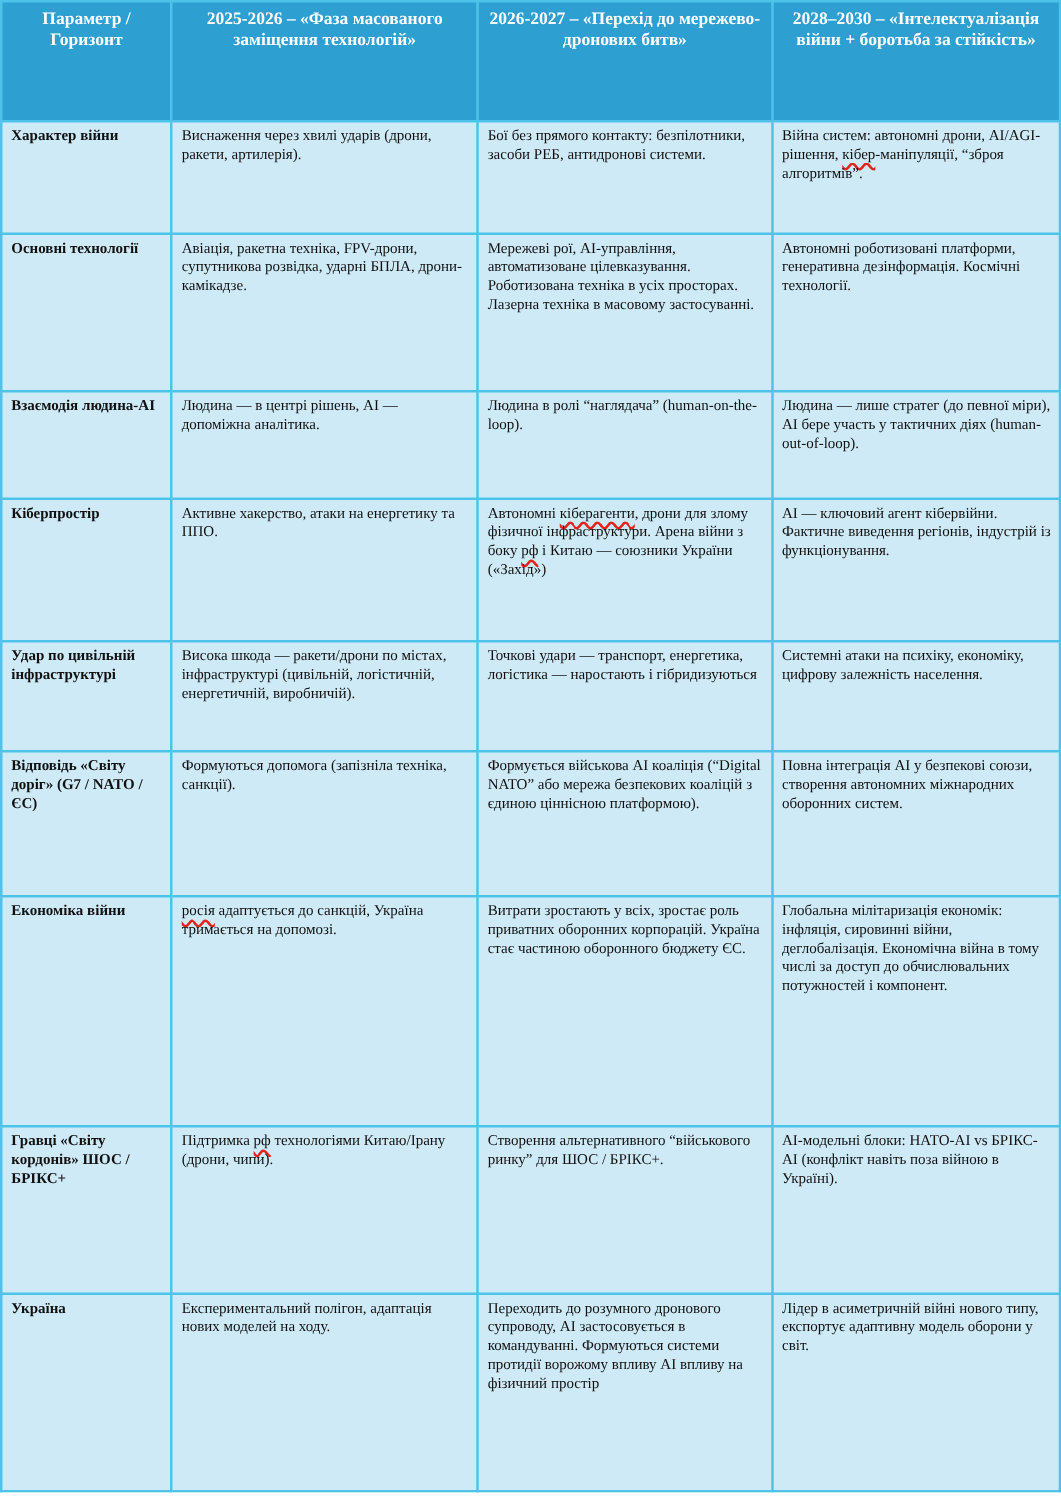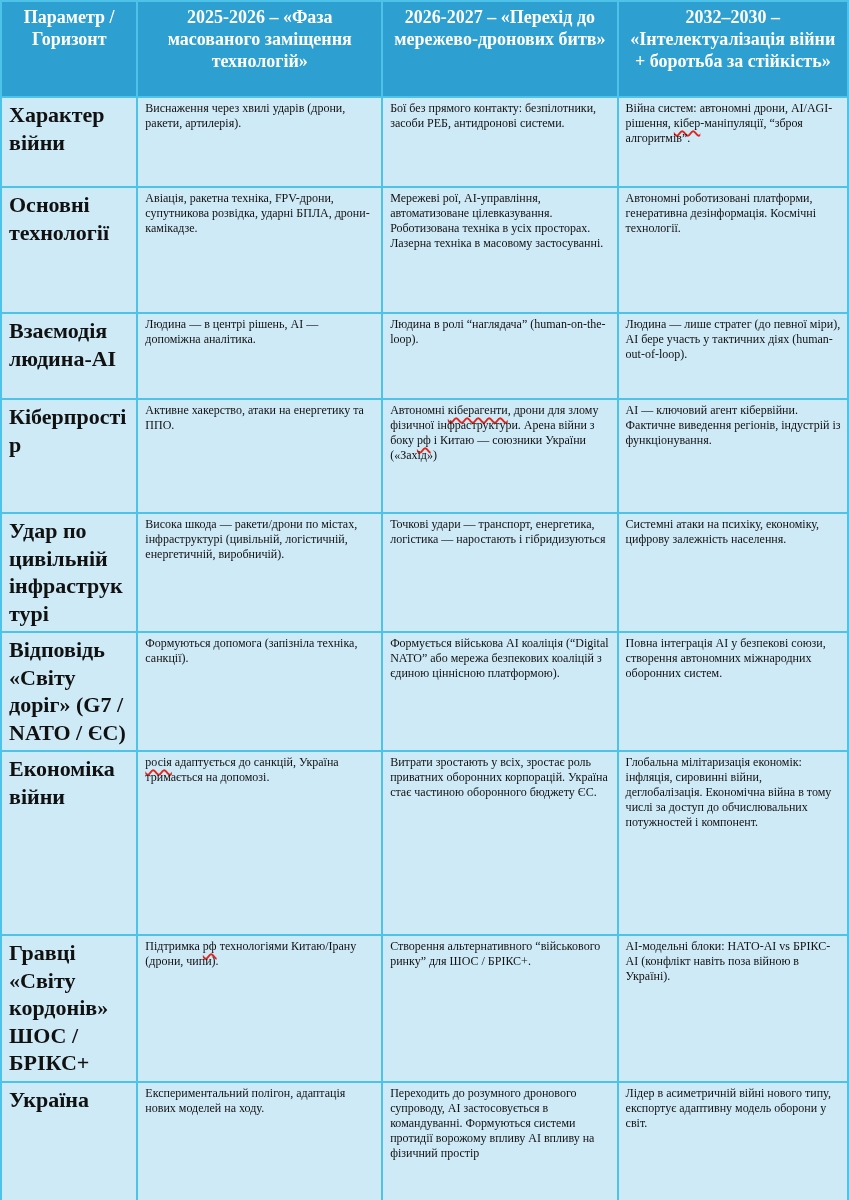--- a/index.html
+++ b/index.html
@@ -25,29 +25,29 @@
   table.horizon th, table.horizon td {
     border: 2px solid var(--border);
     vertical-align: top;
     overflow-wrap: break-word;
   }
   thead tr { height: 96px; }
   thead th {
     background: var(--header-bg);
     color: var(--header-text);
     font-weight: bold;
-    font-size: 18px;
+    font-size: 14px;
     line-height: 1.22;
     text-align: center;
     padding: 5px 6px;
   }
   tbody th {
     text-align: left;
     font-weight: bold;
-    font-size: 22px;
+    font-size: 12px;
     line-height: 1.25;
     padding: 3px 5px 4px 7px;
   }
   tbody td {
     font-size: 12px;
     line-height: 1.25;
     padding: 3px 6px 4px 7px;
   }
   tbody tr:nth-child(1) { height: 90px; }
   tbody tr:nth-child(2) { height: 126px; }
@@ -73,21 +73,21 @@
     <col style="width:16.1%">
     <col style="width:28.9%">
     <col style="width:27.8%">
     <col style="width:27.2%">
   </colgroup>
   <thead>
     <tr>
       <th>Параметр / Горизонт</th>
       <th>2025-2026 – «Фаза масованого заміщення технологій»</th>
       <th>2026-2027 – «Перехід до мережево-дронових битв»</th>
-      <th>2032–2030 – «Інтелектуалізація війни + боротьба за стійкість»</th>
+      <th>2028–2030 – «Інтелектуалізація війни + боротьба за стійкість»</th>
     </tr>
   </thead>
   <tbody>
       <tr>
         <th>Характер війни</th>
         <td><span>Виснаження через хвилі ударів (дрони, ракети, артилерія).</span></td>
         <td><span>Бої без прямого контакту: безпілотники, засоби РЕБ, антидронові системи.</span></td>
         <td><span>Війна систем: автономні дрони, AI/AGI-рішення, </span><span class="misspell">кібер</span><span>-маніпуляції, “зброя алгоритмів”.</span></td>
       </tr>
       <tr>

